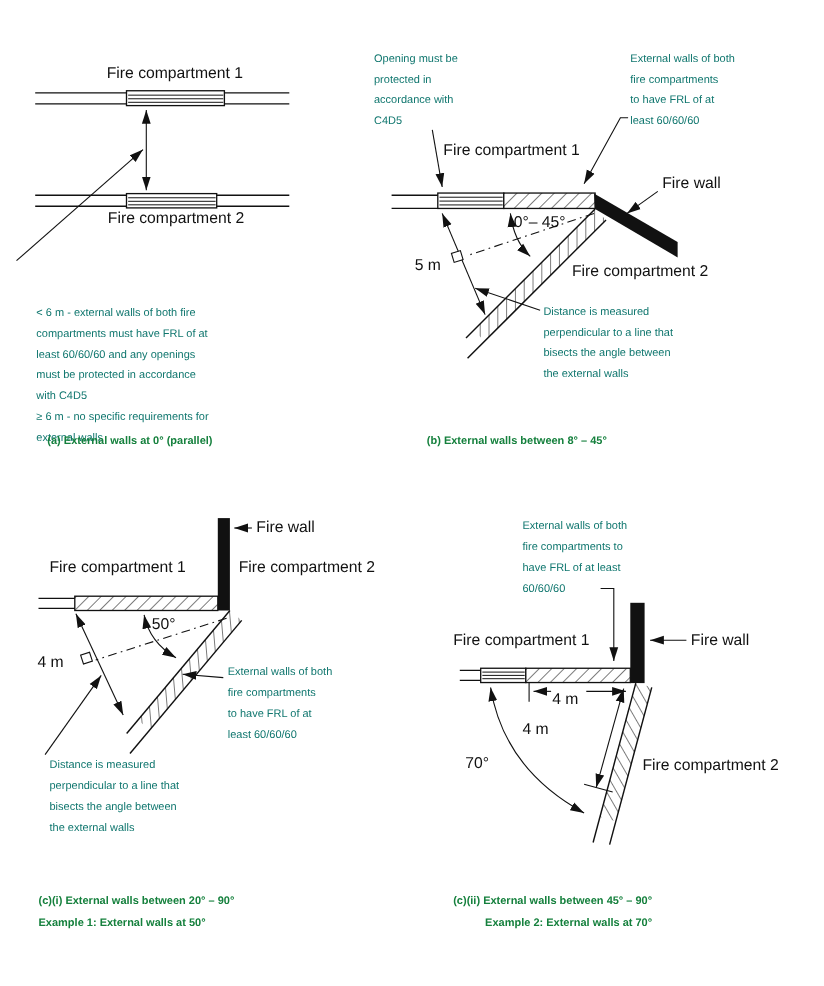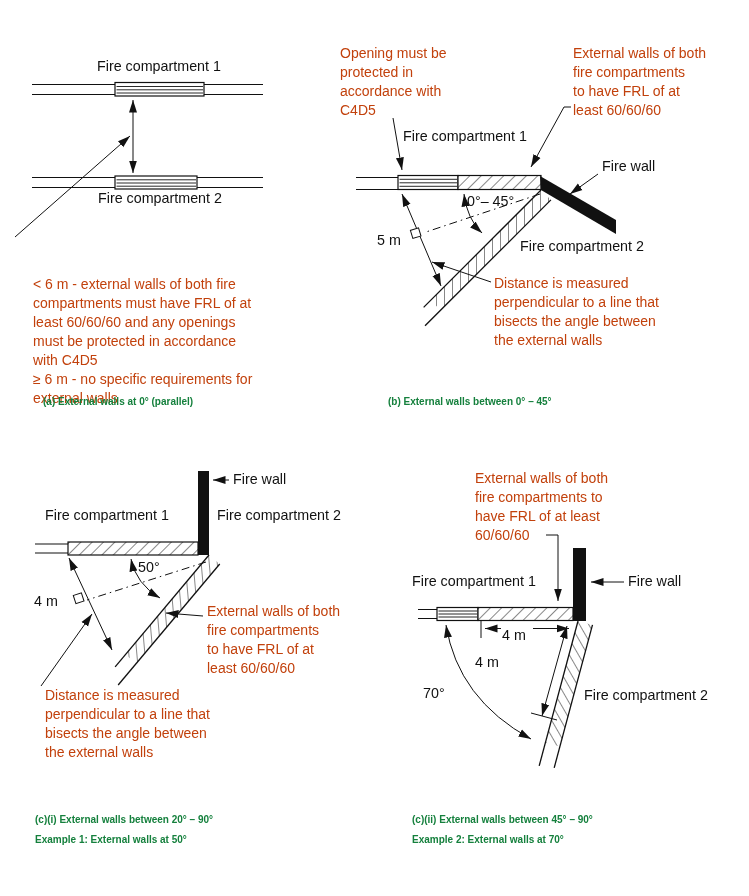--- a/index.html
+++ b/index.html
@@ -1,20 +1,20 @@
 <!DOCTYPE html>
 <html><head>
 <meta charset="utf-8">
 <style>
   html,body{margin:0;padding:0;background:#fff;}
   .stage{position:relative;width:747px;height:896px;background:#fff;overflow:hidden;
          font-family:"Liberation Sans",sans-serif;color:#111;}
   .stage svg{position:absolute;left:0;top:0;}
   svg text{font-family:"Liberation Sans",sans-serif;font-size:14.3px;fill:#111;}
-  .note{position:absolute;font-size:14px;line-height:19px;white-space:pre-line;color:#c2410c;}
+  .note{position:absolute;font-size:10px;line-height:19px;white-space:pre-line;color:#0f766e;}
   .caption{position:absolute;font-size:10px;font-weight:bold;line-height:20px;white-space:pre-line;color:#15803d;}
 </style>
 </head>
 <body>
 
 <div class="stage">
 <svg width="749" height="896" viewBox="0 0 749 896">
   <defs>
     <marker id="ah" markerUnits="userSpaceOnUse" markerWidth="13" markerHeight="9" refX="12.5" refY="4.5" orient="auto-start-reverse">
       <path d="M0,0.5 L12.5,4.5 L0,8.5 Z" fill="#111"></path>
@@ -151,32 +151,32 @@
 accordance with
 C4D5</div>
   <div class="note" style="left:573px;top:44px;width:175px;">External walls of both
 fire compartments
 to have FRL of at
 least 60/60/60</div>
   <div class="note" style="left:494px;top:274px;width:210px;">Distance is measured
 perpendicular to a line that
 bisects the angle between
 the external walls</div>
-  <div class="caption" style="left:388px;top:392px;">(b) External walls between 0° – 45°</div>
+  <div class="caption" style="left:388px;top:392px;">(b) External walls between 8° – 45°</div>
 
   <div class="note" style="left:207px;top:602px;width:175px;">External walls of both
 fire compartments
 to have FRL of at
 least 60/60/60</div>
   <div class="note" style="left:45px;top:686px;width:210px;">Distance is measured
 perpendicular to a line that
 bisects the angle between
 the external walls</div>
   <div class="caption" style="left:35px;top:810px;">(c)(i) External walls between 20° – 90°
 Example 1: External walls at 50°</div>
 
   <div class="note" style="left:475px;top:469px;width:180px;">External walls of both
 fire compartments to
 have FRL of at least
 60/60/60</div>
-  <div class="caption" style="left:412px;top:810px;">(c)(ii) External walls between 45° – 90°
+  <div class="caption" style="left:412px;top:810px;text-align:right;">(c)(ii) External walls between 45° – 90°
 Example 2: External walls at 70°</div>
 </div>
 
 </body></html>

